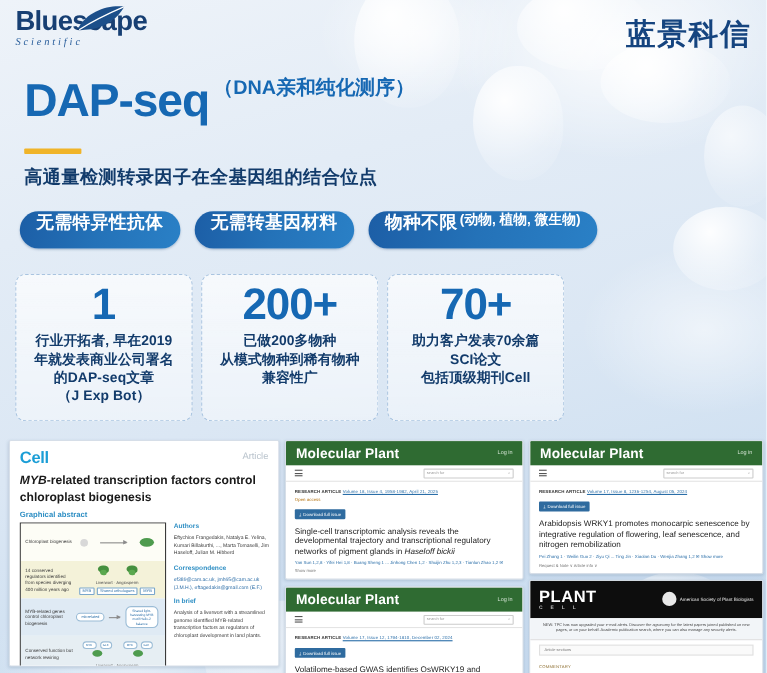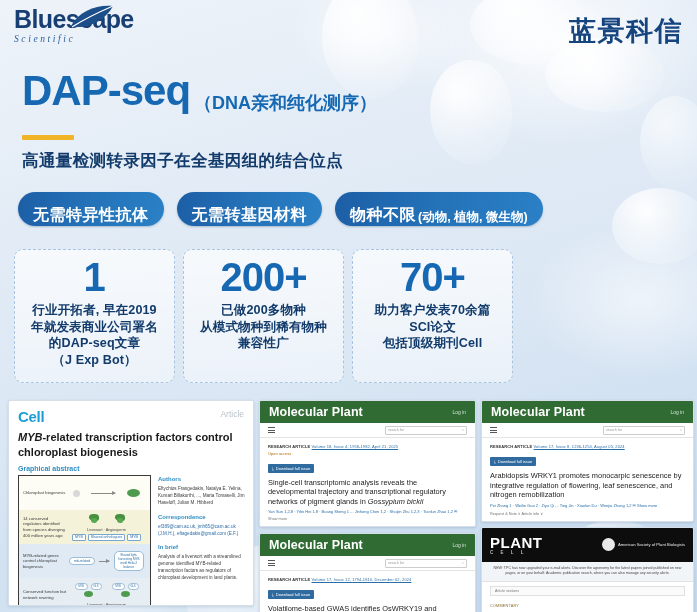--- a/index.html
+++ b/index.html
@@ -43,21 +43,21 @@
     font-size:9.5px; font-style:italic; letter-spacing:2.6px;
     color:#2b5f9c; margin-top:2px; font-family:"Liberation Serif", serif;
   }
   .leaf { position:absolute; left:55px; top:-3px; width:46px; height:26px; }
   .cn-brand {
     position:absolute; right:14px; top:13px;
     font-size:27px; font-weight:700; color:#15447f; letter-spacing:1.5px;
   }
 
   
-  .title-row { position:absolute; left:22px; top:70px; display:flex; align-items:flex-end; }
+  .title-row { position:absolute; left:22px; top:70px; display:flex; align-items:flex-start; }
   .title-en {
     font-size:42px; font-weight:700; color:#1668b3; letter-spacing:-1px;
     line-height:1;
   }
   .title-cn {
     font-size:18px; font-weight:700; color:#1668b3; letter-spacing:0px;
     margin-left:4px; line-height:1;
   }
   .gold-rule {
     position:absolute; left:22px; top:135px; width:52px; height:5px;
@@ -66,21 +66,21 @@
   .subtitle {
     position:absolute; left:22px; top:150px;
     font-size:16.5px; font-weight:700; color:#123b6b; letter-spacing:.4px;
   }
 
   
   .pills { position:absolute; left:18px; top:192px; display:flex; gap:13px; }
   .pill {
     height:34px; padding:0 15px; border-radius:17px;
     background:linear-gradient(100deg,#1c5ea6 0%, #2472b8 48%, #2a80c6 100%);
-    color:#fff; display:flex; align-items:flex-end; justify-content:center;
+    color:#fff; display:flex; align-items:flex-start; justify-content:center;
     box-shadow:0 1px 2px rgba(20,60,110,.28);
     font-size:16px; font-weight:700; letter-spacing:.5px; white-space:nowrap;
   }
   .pill .small { font-size:12.5px; font-weight:700; margin-left:2px; letter-spacing:0; }
 
   
   .stats { position:absolute; left:14px; top:249px; display:flex; gap:8px; }
   .stat {
     width:161px; height:134px; border-radius:9px;
     border:1.5px dashed #a9c4e0;
@@ -373,21 +373,21 @@
           <div class="mp-meta">
             <b>RESEARCH ARTICLE</b>
             <span class="lnk">Volume 18, Issue 4, 1958-1982, April 21, 2025</span>
           </div>
           <div class="mp-oa">Open access</div>
           <div class="mp-dl">
             <span>⤓</span>
             <span>Download full issue</span>
           </div>
           <div class="mp-art">
-            <span>Single-cell transcriptomic analysis reveals the developmental trajectory and transcriptional regulatory networks of pigment glands in </span><i>Gossypium bickii</i>
+            <span>Single-cell transcriptomic analysis reveals the developmental trajectory and transcriptional regulatory networks of pigment glands in </span><i>Haseloff bickii</i>
           </div>
           <div class="mp-auth">Yan Sun 1,2,8 · Yifei Hei 1,8 · Buang Sheng 1 ... Jinhong Chen 1,2 · Shuijin Zhu 1,2,3 · Tianlun Zhao 1,2 ✉</div>
           <div class="mp-more">Show more</div>
         </div>
       </div>
 
       <div class="paper">
         <div class="mp-head">
           <span class="mp-title">Molecular Plant</span>
           <span class="mp-login">Log in</span>

